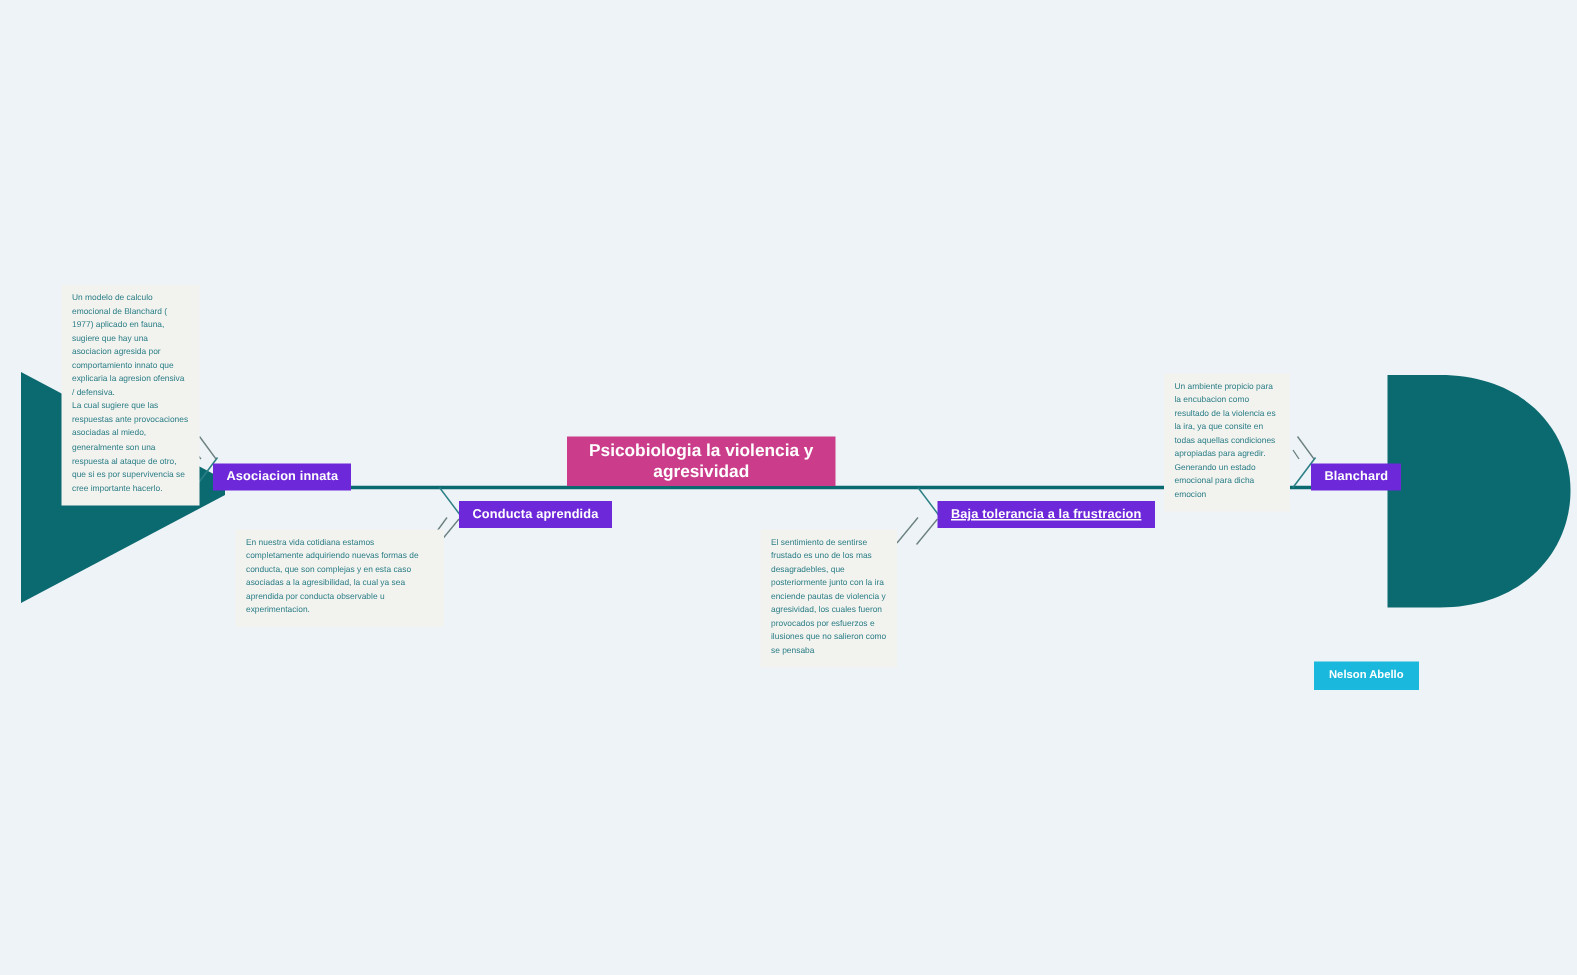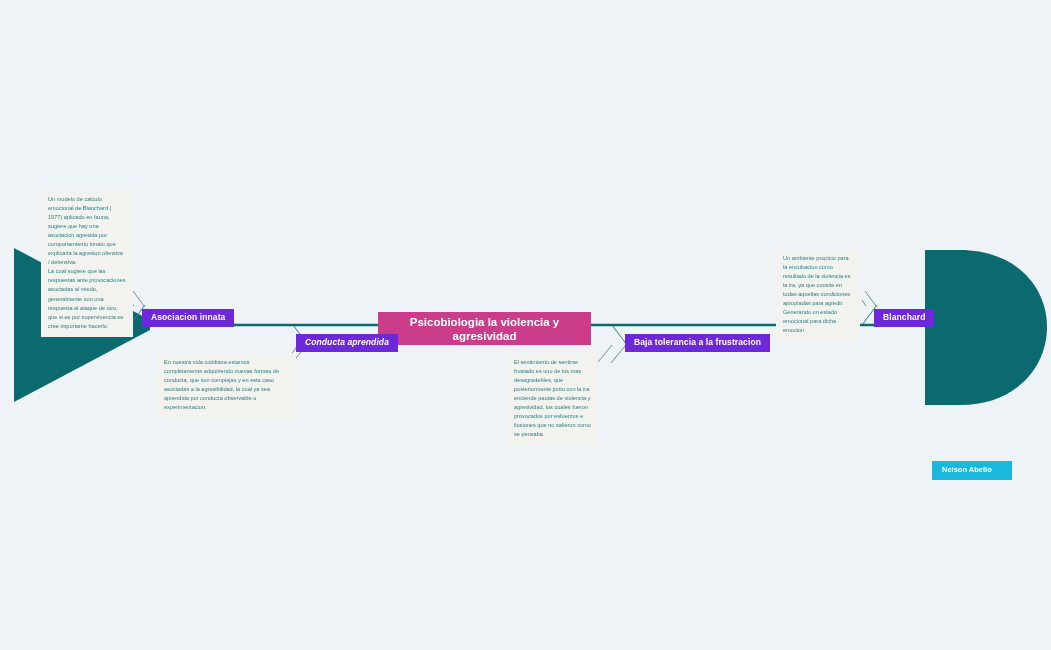--- a/index.html
+++ b/index.html
@@ -31,52 +31,51 @@
     width: 1051px;
     height: 650px;
     pointer-events: none;
   }
 
   
   .title-box {
     position: absolute;
     left: 378px;
     top: 291px;
-    width: 213px;
+    width: 179px;
     height: 33px;
     background: #cb3d8b;
     color: #ffffff;
     font-size: 11.5px;
     font-weight: bold;
     line-height: 14px;
     display: flex;
     align-items: center;
     justify-content: center;
     text-align: center;
     box-sizing: border-box;
     padding: 2px 6px;
-    margin-top: 21px;
   }
 
   
   .cat-chip {
     position: absolute;
     background: #6d28d9;
     color: #ffffff;
     font-size: 8.5px;
     font-weight: bold;
     letter-spacing: .1px;
     white-space: nowrap;
     padding: 4px 9px 5px 9px;
     box-sizing: border-box;
     line-height: 1;
   }
   .chip-asociacion  { left: 142px; top: 309px; }
-  .chip-conducta    { left: 296px; top: 334px; font-style: italic; }
-  .chip-baja        { left: 625px; top: 334px; }
+  .chip-conducta    { left: 306px; top: 334px; }
+  .chip-baja        { left: 625px; top: 334px; text-decoration: underline; }
   .chip-trastorno   { left: 874px; top: 309px; }
 
   
   .note {
     position: absolute;
     background: #f2f2ef;
     color: #2c7f86;
     font-size: 5.6px;
     line-height: 1.62;
     box-sizing: border-box;
@@ -105,31 +104,30 @@
     color: #ffffff;
     font-size: 8.1px;
     font-weight: bold;
     line-height: 1.36;
     white-space: pre-line;
   }
 
   
   .author-badge {
     position: absolute;
-    left: 932px;
+    left: 876px;
     top: 441px;
     background: #1ab8dd;
     color: #ffffff;
     font-size: 7.5px;
     font-weight: bold;
-    padding: 5px 20px 6px 10px;
+    padding: 5px 10px 6px 10px;
     box-sizing: border-box;
     line-height: 1;
     white-space: nowrap;
-    margin-top: 20px;
   }
 </style>
 </head>
 <body>
 
 <div id="canvas">
 
   <svg id="skeleton" viewBox="0 0 1051 650">
 
     <path d="M 14 248 L 150 320 L 150 330 L 14 402 Z" fill="#0b6a70"></path>

